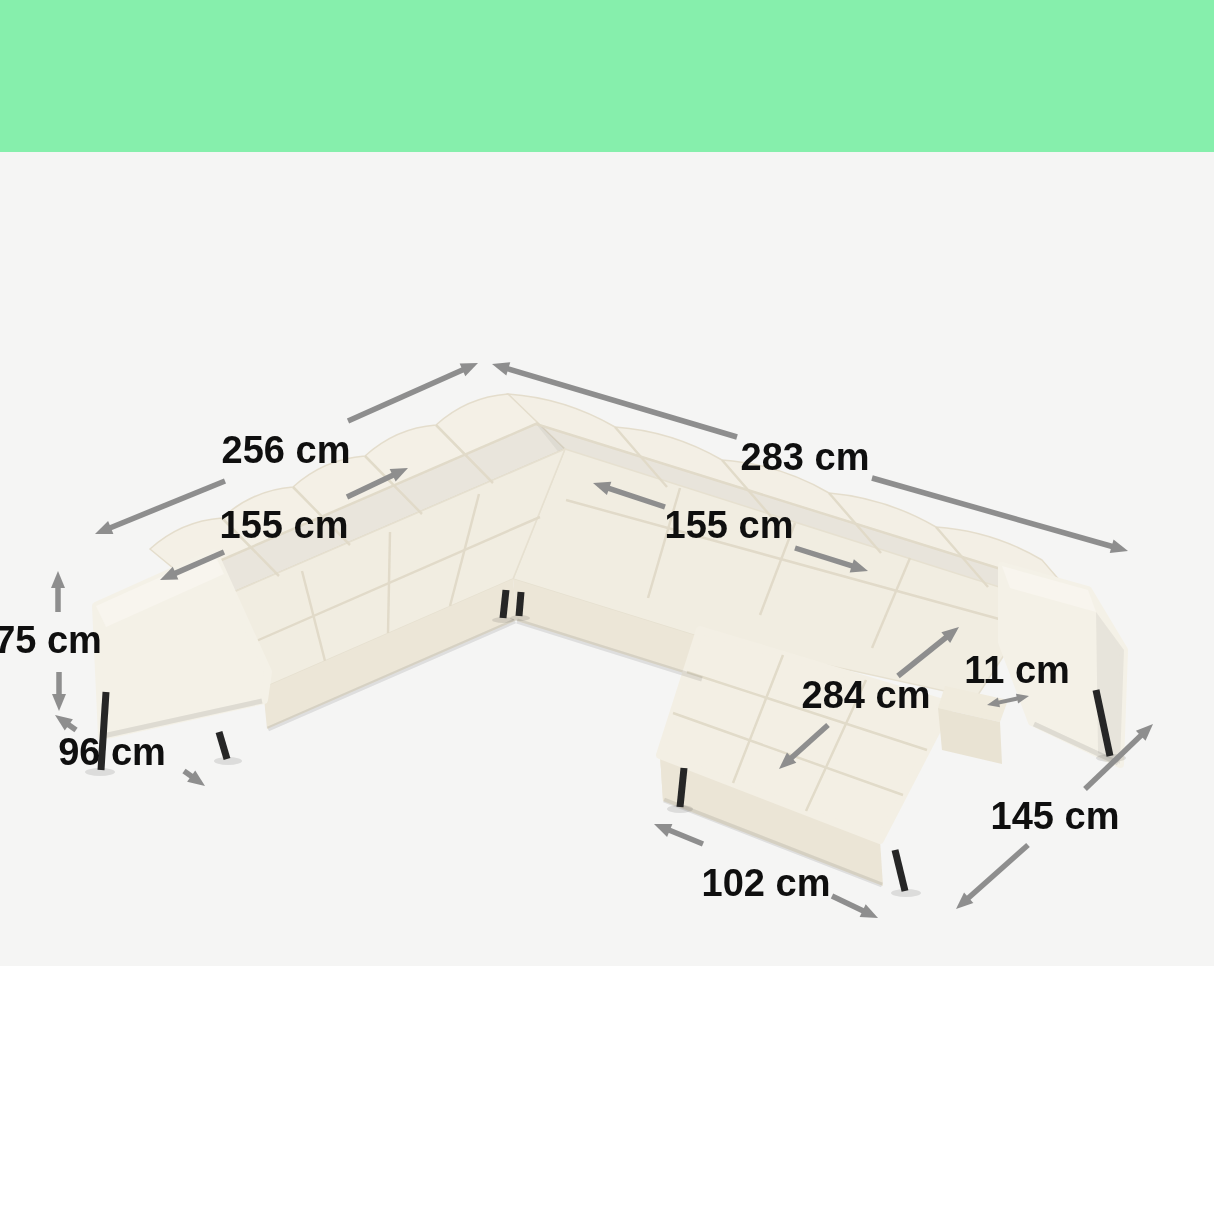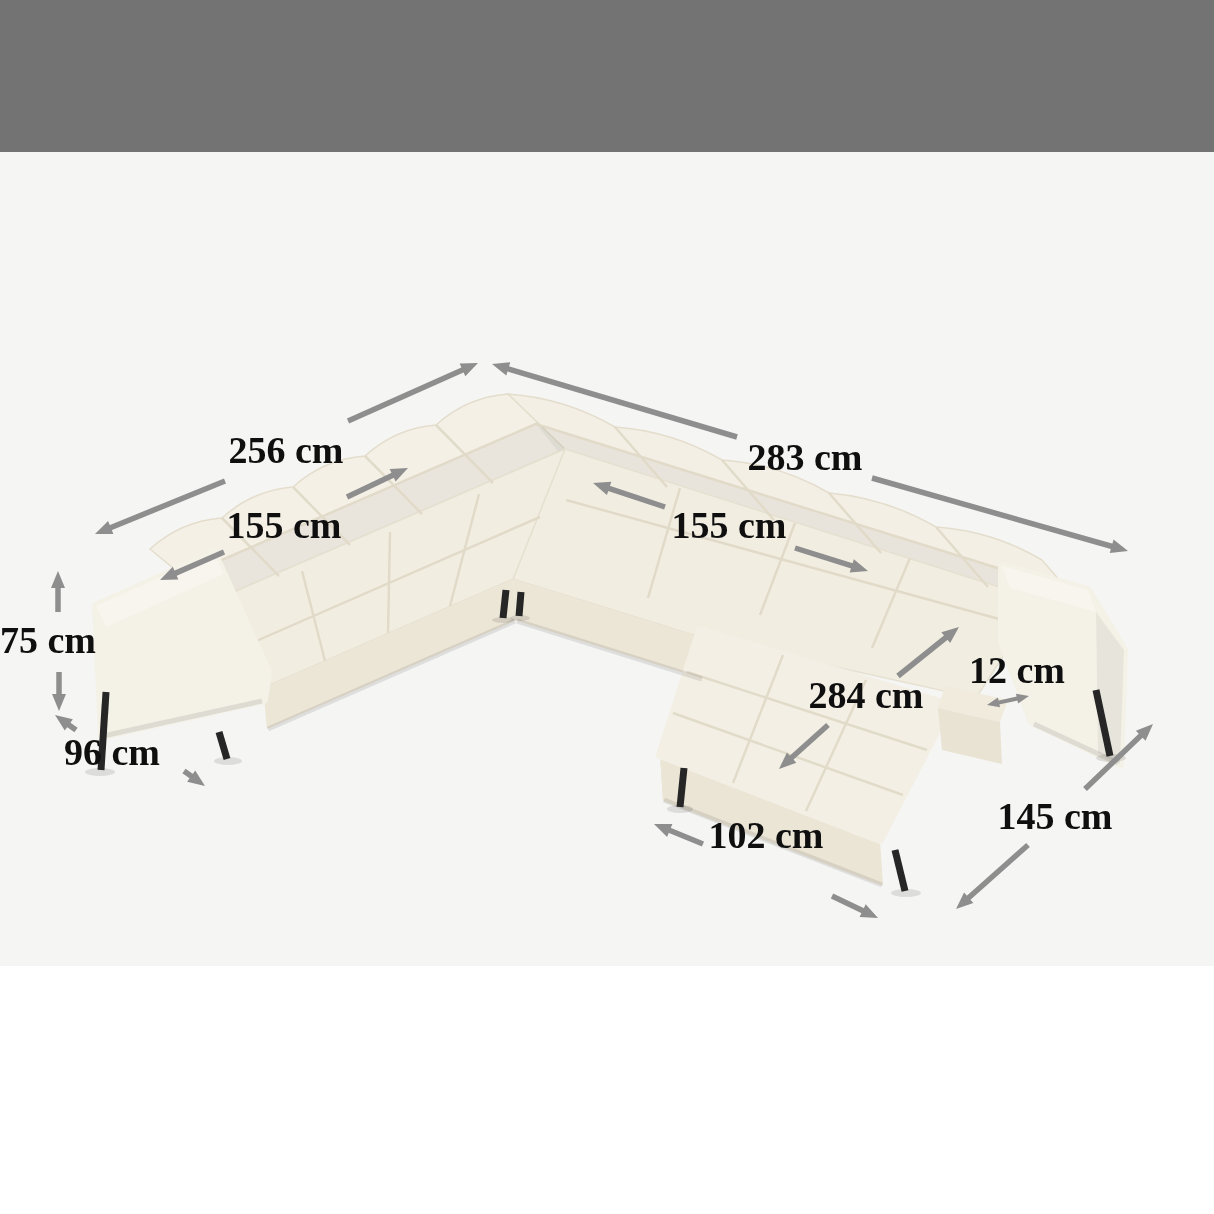--- a/index.html
+++ b/index.html
@@ -1,18 +1,18 @@
 <!DOCTYPE html>
 <html><head>
 <meta charset="utf-8">
 <style>
   html,body{margin:0;padding:0;background:#ffffff;}
   .stage{
     position:relative;width:1214px;height:966px;overflow:hidden;
-    background:#737373;font-family:Liberation Serif, serif;
+    background:#86efac;font-family:Liberation Sans, sans-serif;
   }
   .canvas-band{
     position:absolute;left:0;top:152px;width:1214px;height:908px;
     background:#f5f5f4;
   }
   svg.scene{position:absolute;left:0;top:0;width:1214px;height:1214px;}
   .dim{
     position:absolute;transform:translate(-50%,-50%);
     font-size:38px;font-weight:700;color:#0f0f0f;line-height:1;
     white-space:nowrap;letter-spacing:0px;
@@ -191,16 +191,16 @@
       </g>
   </svg>
 
   <div class="dim" style="left:286px;top:450px">256 cm</div>
   <div class="dim" style="left:805px;top:457px">283 cm</div>
   <div class="dim" style="left:284px;top:525px">155 cm</div>
   <div class="dim" style="left:729px;top:525px">155 cm</div>
   <div class="dim" style="left:48px;top:640px">75 cm</div>
   <div class="dim" style="left:112px;top:752px">96 cm</div>
   <div class="dim" style="left:866px;top:695px">284 cm</div>
-  <div class="dim" style="left:1017px;top:670px">12 cm</div>
+  <div class="dim" style="left:1017px;top:670px">11 cm</div>
   <div class="dim" style="left:1055px;top:816px">145 cm</div>
-  <div class="dim" style="left:766px;top:835px">102 cm</div>
+  <div class="dim" style="left:766px;top:883px">102 cm</div>
 </div>
 
 </body></html>

